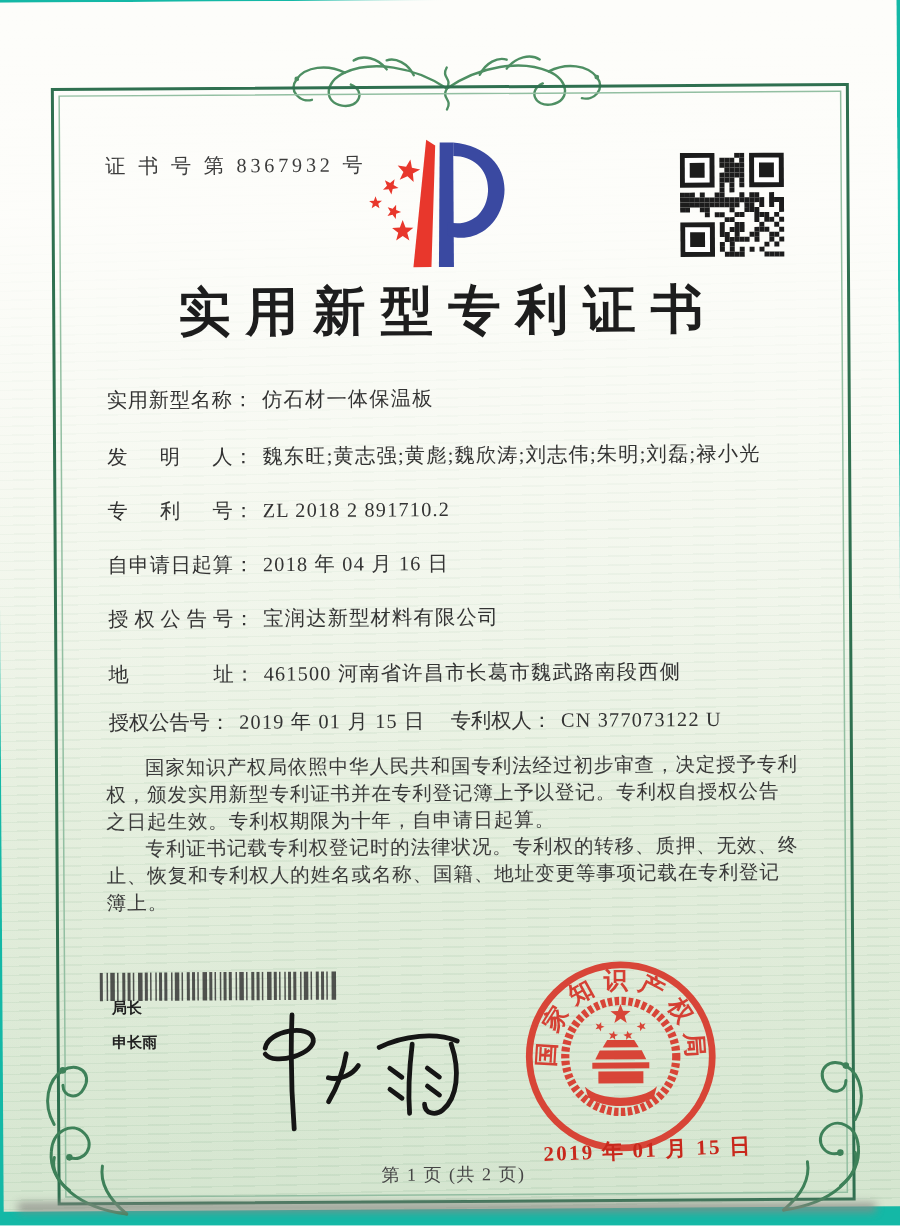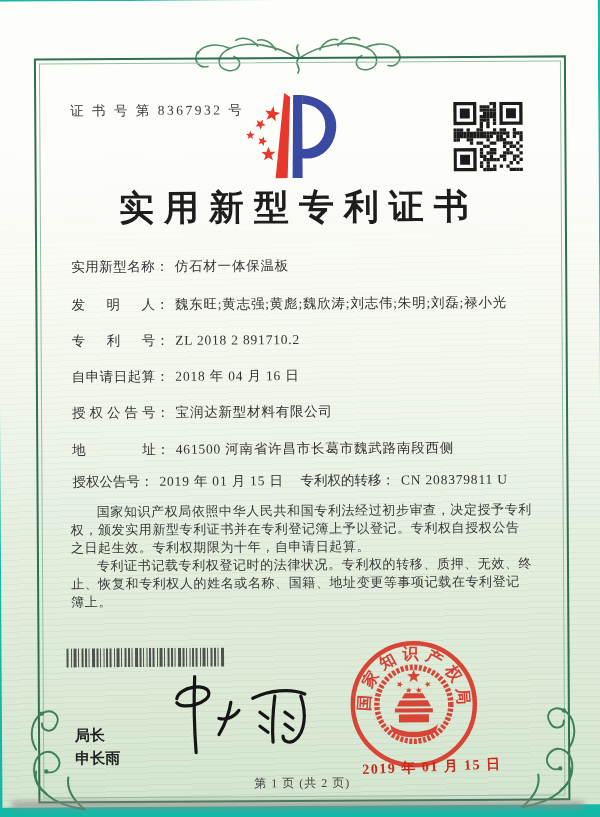--- a/index.html
+++ b/index.html
@@ -28,22 +28,22 @@
   .flabel{display:inline-block;width:84px;text-align:justify;text-align-last:justify;letter-spacing:0.5px;}
   .fcolon{display:inline-block;margin-right:6px;}
   .fvalue{letter-spacing:0.8px;}
   .r1{top:257px}.r2{top:295px}.r3{top:331px}.r4{top:367px}.r5{top:403px}.r6{top:440px}
   .grant-row{position:absolute;left:72px;top:472px;width:470px;font-size:13.5px;color:#333;white-space:nowrap;}
   .grant-b{position:absolute;left:228px;top:0;white-space:nowrap;}
   .paras{position:absolute;left:70px;top:502px;width:462px;font-size:13px;line-height:18px;
          color:#3a3a3a;letter-spacing:0.6px;}
   .paras p{margin:0;text-indent:2em;}
   .barcode{position:absolute;left:64px;top:647px;}
-  .signer{position:absolute;left:73px;top:722px;font-family:Liberation Sans, sans-serif;
-          font-size:15px;color:#222;font-weight:600;line-height:23px;}
+  .signer{position:absolute;left:73px;top:660px;font-family:Liberation Sans, sans-serif;
+          font-size:10px;color:#222;font-weight:600;line-height:23px;}
   .signature{position:absolute;left:155px;top:672px;}
   .seal{position:absolute;left:346px;top:639px;opacity:.93;}
   .seal-ring-text{font-size:16px;letter-spacing:6px;fill:#d53428;font-weight:700;
                   font-family:"Liberation Sans","DejaVu Sans",sans-serif;}
   .seal-date{position:absolute;left:360px;top:759px;font-size:14px;font-weight:700;color:#c8281c;
              letter-spacing:1.5px;transform:rotate(-2deg);}
   .footer{position:absolute;left:0;top:775px;width:600px;text-align:center;font-size:12px;
           color:#454545;letter-spacing:1px;}
   .shadow-bottom{position:absolute;left:12px;top:802px;width:572px;height:6px;background:#8b8b86;
                  filter:blur(3px);opacity:.85;}
@@ -288,21 +288,21 @@
         <span class="flabel">授权公告号</span><span class="fcolon">：</span><span class="fvalue">宝润达新型材料有限公司</span>
       </div>
       <div class="frow r6">
         <span class="flabel">地址</span><span class="fcolon">：</span><span class="fvalue">461500 河南省许昌市长葛市魏武路南段西侧</span>
       </div>
     </div>
 
     <div class="grant-row">
       <span>授权公告号</span><span class="fcolon">：</span><span class="fvalue">2019 年 01 月 15 日</span>
       <span class="grant-b">
-        <span>专利权的转移</span><span class="fcolon">：</span><span class="fvalue">CN 208379811 U</span>
+        <span>专利权人</span><span class="fcolon">：</span><span class="fvalue">CN 377073122 U</span>
       </span>
     </div>
 
     <div class="paras">
       <p>国家知识产权局依照中华人民共和国专利法经过初步审查，决定授予专利权，颁发实用新型专利证书并在专利登记簿上予以登记。专利权自授权公告之日起生效。专利权期限为十年，自申请日起算。</p>
       <p>专利证书记载专利权登记时的法律状况。专利权的转移、质押、无效、终止、恢复和专利权人的姓名或名称、国籍、地址变更等事项记载在专利登记簿上。</p>
     </div>
 
     <svg class="barcode" id="barcode" width="164" height="20" viewBox="0 0 164 20">
         <rect x="1" y="0" width="2" height="19" fill="#2b2b2b" opacity="0.8"></rect>

